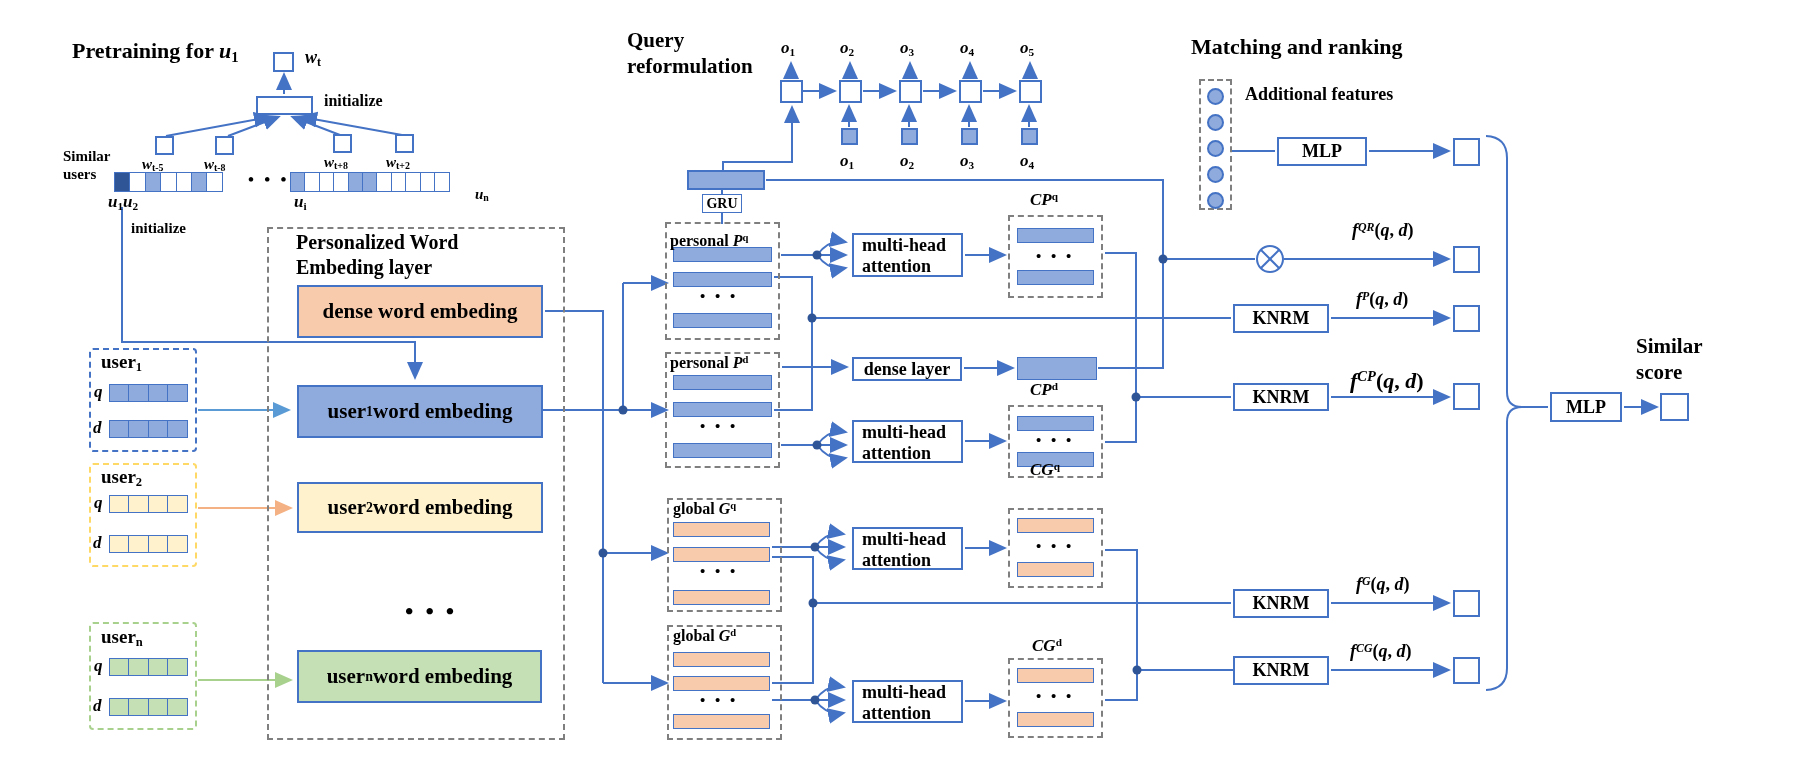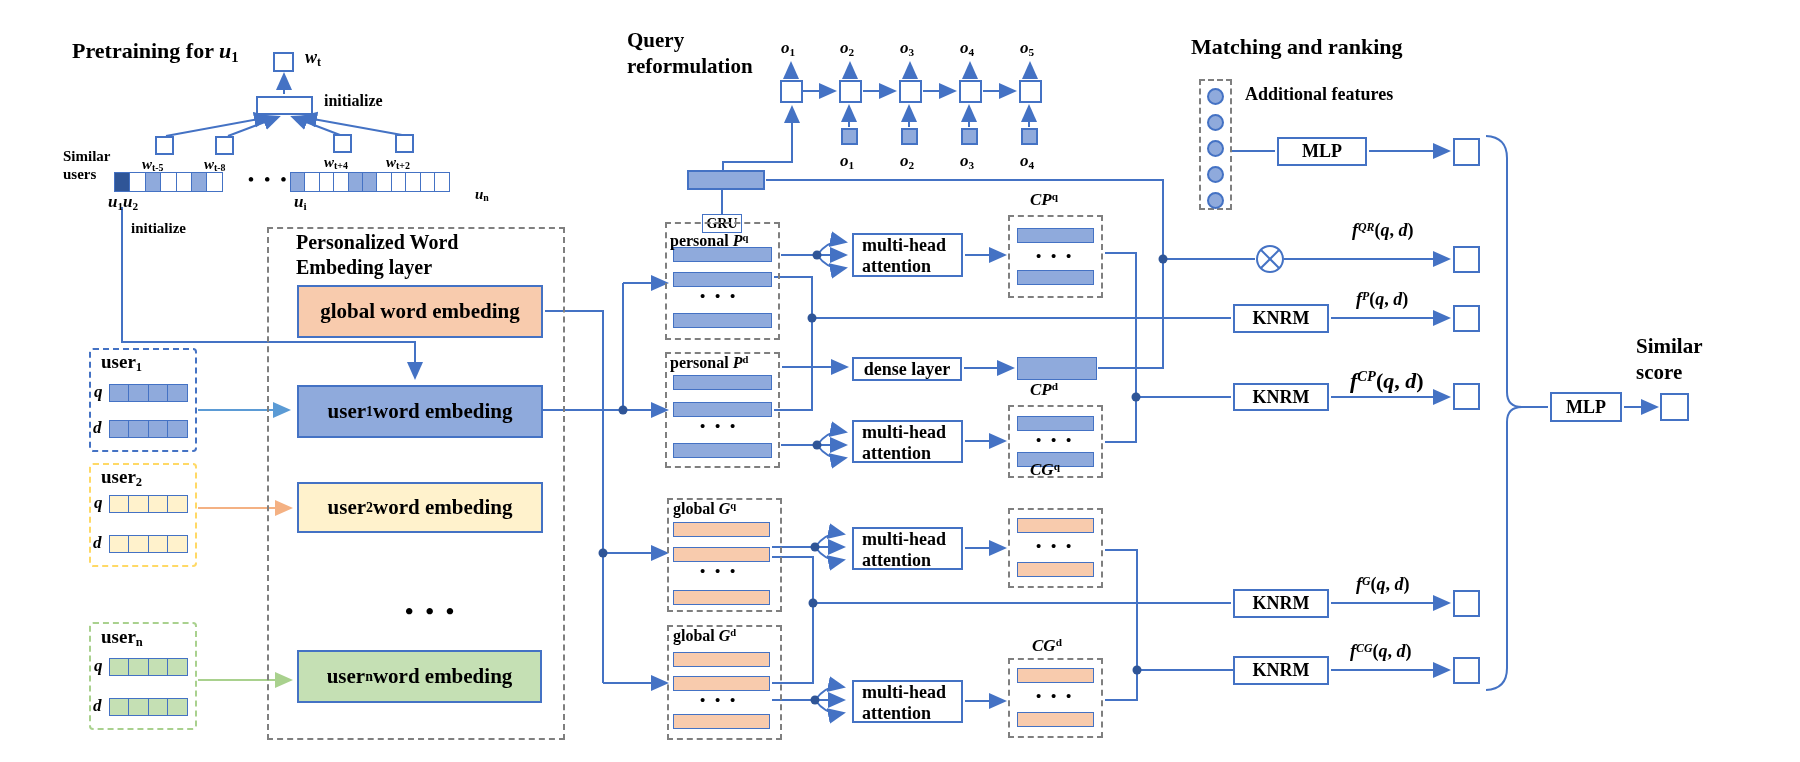--- a/index.html
+++ b/index.html
@@ -184,21 +184,21 @@
 <div class="lbl" style="left:305px;top:47px;font-size:18px;"><i>w</i><sub>t</sub></div>
 <div class="el box ctr" style="left:256px;top:96px;width:57px;height:19px;"></div>
 <div class="lbl" style="left:324px;top:92px;font-size:16px;">initialize</div>
 
 <div class="el sq" style="left:155px;top:136px;width:19px;height:19px;"></div>
 <div class="el sq" style="left:215px;top:136px;width:19px;height:19px;"></div>
 <div class="el sq" style="left:333px;top:134px;width:19px;height:19px;"></div>
 <div class="el sq" style="left:395px;top:134px;width:19px;height:19px;"></div>
 <div class="lbl" style="left:142px;top:156px;font-size:15px;"><i>w</i><sub>t-5</sub></div>
 <div class="lbl" style="left:204px;top:156px;font-size:15px;"><i>w</i><sub>t-8</sub></div>
-<div class="lbl" style="left:324px;top:154px;font-size:15px;"><i>w</i><sub>t+4</sub></div>
+<div class="lbl" style="left:324px;top:154px;font-size:15px;"><i>w</i><sub>t+8</sub></div>
 <div class="lbl" style="left:386px;top:154px;font-size:15px;"><i>w</i><sub>t+2</sub></div>
 
 <div class="lbl" style="left:63px;top:148px;font-size:15px;">Similar</div>
 <div class="lbl" style="left:63px;top:166px;font-size:15px;">users</div>
 
 <div class="el cellrow" style="left:114px;top:172px;">
       <span class="cell dark"></span>
       <span class="cell white"></span>
       <span class="cell light"></span>
       <span class="cell white"></span>
@@ -273,21 +273,21 @@
   <span class="qcell fill-green"></span>
       <span class="qcell fill-green"></span>
       <span class="qcell fill-green"></span>
       <span class="qcell fill-green"></span>
 </div>
 
 <div class="el dashed-gray" style="left:267px;top:227px;width:298px;height:513px;"></div>
 <div class="lbl" style="left:296px;top:231px;font-size:20px;">Personalized Word</div>
 <div class="lbl" style="left:296px;top:256px;font-size:20px;">Embeding layer</div>
 
-<div class="el box fill-peach ctr" style="left:297px;top:285px;width:246px;height:53px;font-size:21px;">global word embeding</div>
+<div class="el box fill-peach ctr" style="left:297px;top:285px;width:246px;height:53px;font-size:21px;">dense word embeding</div>
 <div class="el box fill-blue ctr" style="left:297px;top:385px;width:246px;height:53px;font-size:21px;">user<sub>1</sub> word embeding</div>
 <div class="el box fill-yellow ctr" style="left:297px;top:482px;width:246px;height:51px;font-size:21px;">user<sub>2</sub> word embeding</div>
 <div class="lbl dots" style="left:405px;top:598px;font-size:24px;">• • •</div>
 <div class="el box fill-green ctr" style="left:297px;top:650px;width:245px;height:53px;font-size:21px;">user<sub>n</sub> word embeding</div>
 
 <div class="lbl" style="left:627px;top:28px;font-size:21px;">Query</div>
 <div class="lbl" style="left:627px;top:54px;font-size:21px;">reformulation</div>
 
 <div class="lbl" style="left:781px;top:38px;font-size:17px;"><i>o</i><sub>1</sub></div>
 <div class="lbl" style="left:840px;top:38px;font-size:17px;"><i>o</i><sub>2</sub></div>
@@ -305,21 +305,21 @@
 <div class="el insq" style="left:901px;top:128px;width:17px;height:17px;"></div>
 <div class="el insq" style="left:961px;top:128px;width:17px;height:17px;"></div>
 <div class="el insq" style="left:1021px;top:128px;width:17px;height:17px;"></div>
 
 <div class="lbl" style="left:840px;top:151px;font-size:17px;"><i>o</i><sub>1</sub></div>
 <div class="lbl" style="left:900px;top:151px;font-size:17px;"><i>o</i><sub>2</sub></div>
 <div class="lbl" style="left:960px;top:151px;font-size:17px;"><i>o</i><sub>3</sub></div>
 <div class="lbl" style="left:1020px;top:151px;font-size:17px;"><i>o</i><sub>4</sub></div>
 
 <div class="el fill-blue" style="left:687px;top:170px;width:78px;height:20px;border:2px solid #4472C4;"></div>
-<div class="el ctr" style="left:702px;top:194px;width:40px;height:19px;border:1.6px solid #4472C4;background:#fff;font-size:14px;margin-top:20px;">GRU</div>
+<div class="el ctr" style="left:702px;top:194px;width:40px;height:19px;border:1.6px solid #4472C4;background:#fff;font-size:14px;">GRU</div>
 
 <div class="el dashed-gray" style="left:665px;top:222px;width:115px;height:118px;"></div>
 <div class="lbl" style="left:670px;top:232px;font-size:16px;">personal <i>P</i><sup>q</sup></div>
 <div class="bar fill-blue" style="left:673px;top:247px;width:99px;height:15px;"></div>
 <div class="bar fill-blue" style="left:673px;top:272px;width:99px;height:15px;"></div>
 <div class="lbl dots" style="left:700px;top:288px;font-size:15px;">• • •</div>
 <div class="bar fill-blue" style="left:673px;top:313px;width:99px;height:15px;"></div>
 
 <div class="el dashed-gray" style="left:665px;top:352px;width:115px;height:116px;"></div>
 <div class="lbl" style="left:670px;top:354px;font-size:16px;">personal <i>P</i><sup>d</sup></div>

